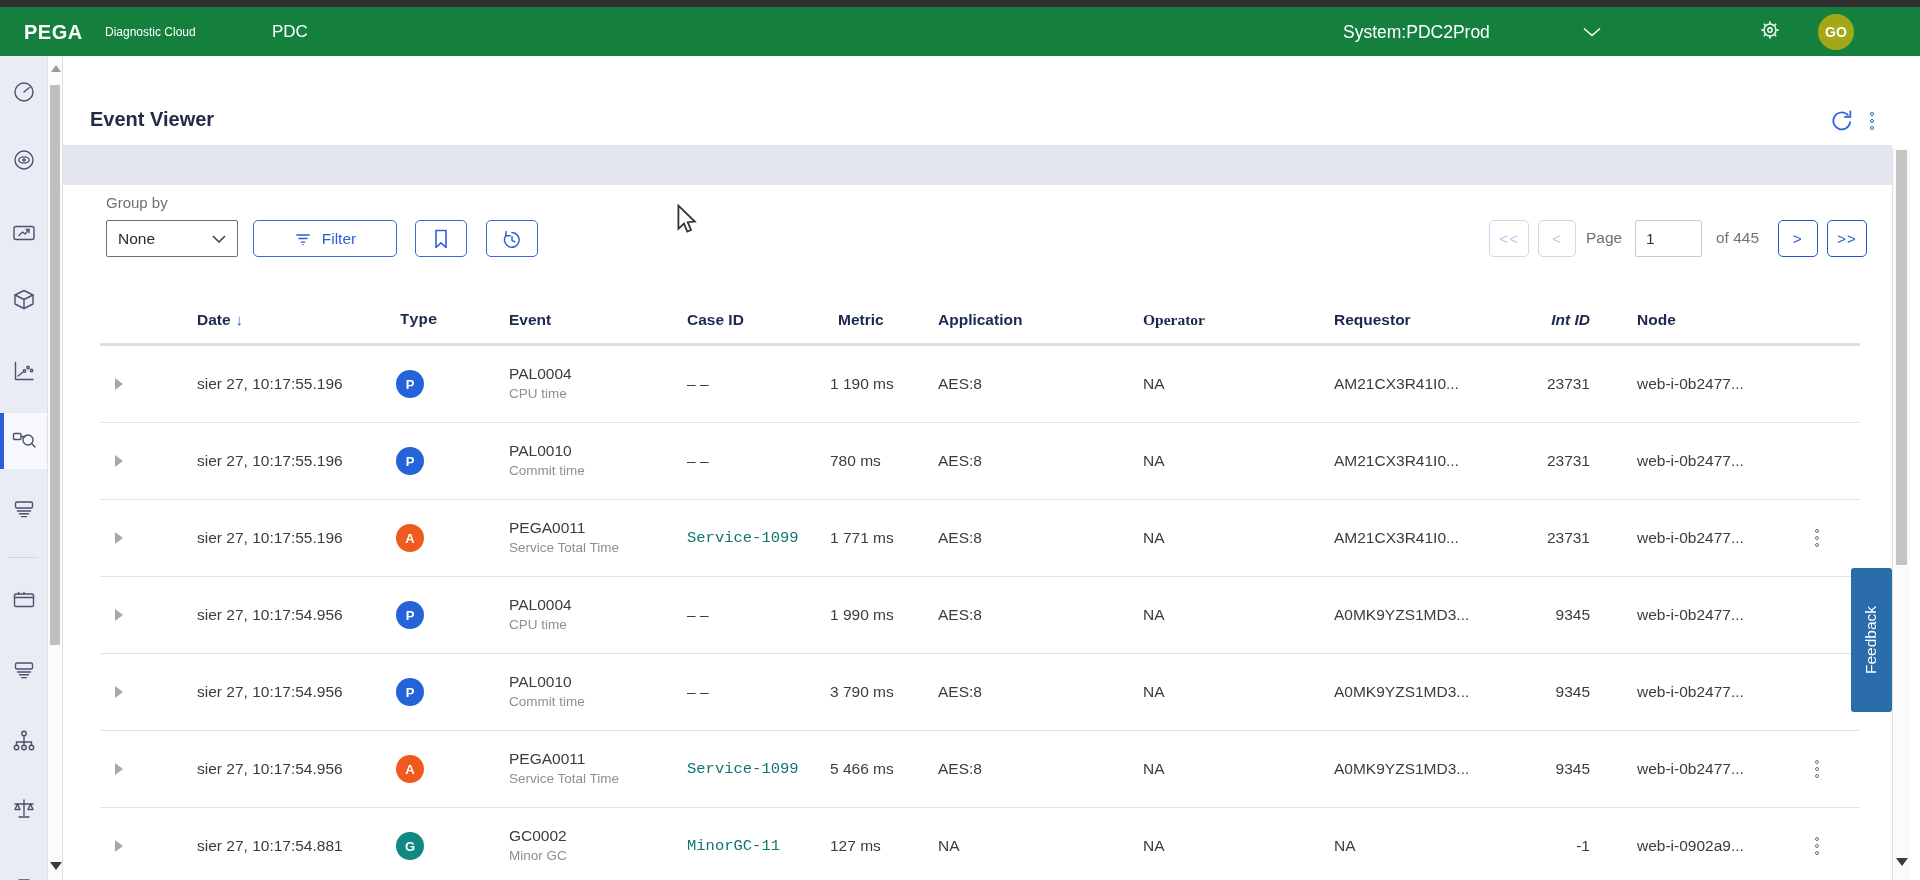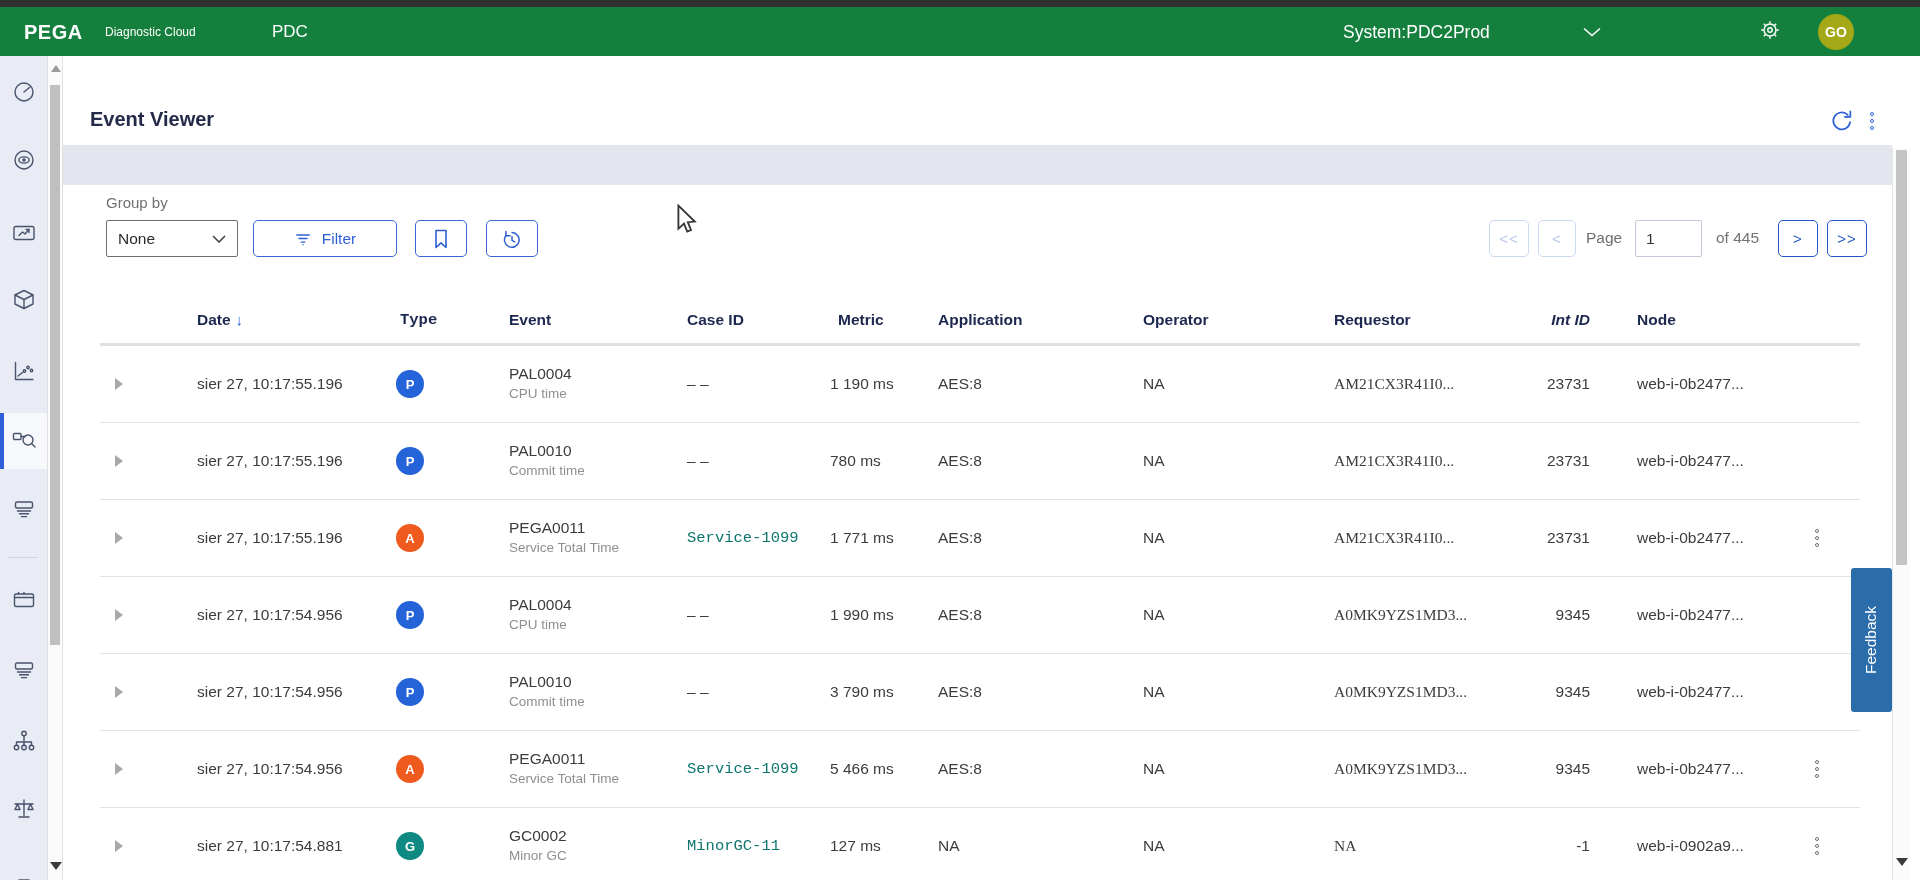--- a/index.html
+++ b/index.html
@@ -72,40 +72,40 @@
   .pg-input { position:absolute; left:1572px; top:164px; width:67px; height:37px; border:1px solid #c3c9d6;
               border-radius:2px; font-size:15.5px; color:#333; padding-left:10px; font-family:inherit; }
   .pg-total { position:absolute; left:1653px; top:173px; font-size:15.5px; color:#737373; }
   .pg-next { left:1715px; width:40px; } .pg-last { left:1764px; width:40px; }
 
   
   .thead { position:absolute; top:244px; left:37px; width:1760px; height:46px; border-bottom:3px solid #e0e0e0;
            font-weight:bold; color:#1c2850; font-size:15.5px; }
   .thead > div { position:absolute; top:11px; white-space:nowrap; }
   .h-date{left:97px;} .h-type{left:300px;font-family:Liberation Mono, monospace;} .h-event{left:409px;} .h-case{left:587px;} .h-metric{left:738px;}
-  .h-app{left:838px;} .h-op{left:1043px;} .h-req{left:1234px;} .h-intid{left:1360px;width:130px;text-align:right;font-style:italic;}
+  .h-app{left:838px;} .h-op{left:1043px;font-family:Liberation Serif, serif;} .h-req{left:1234px;} .h-intid{left:1360px;width:130px;text-align:right;font-style:italic;}
   .h-node{left:1537px;}
   .sort-arrow { color:#2f62d6; font-weight:normal; margin-left:5px; font-size:15px; }
 
   .row { position:absolute; left:37px; width:1760px; height:77px; border-bottom:1px solid #e2e2e2;
          font-size:15.5px; color:#3c3c3c; }
   .row > div { position:absolute; top:50%; transform:translateY(-50%); white-space:nowrap; }
   .c-expand { left:15px; width:0; height:0; border-top:6px solid transparent; border-bottom:6px solid transparent;
               border-left:8px solid #a8a8a8; cursor:pointer; }
   .c-date { left:97px; }
   .c-badge { left:296px; width:28px; height:28px; border-radius:50%; color:#fff; font-weight:bold; font-size:13px;
              display:flex; align-items:center; justify-content:center; }
   .c-event { left:409px; line-height:1.35; }
   .event-sub { font-size:13.5px; color:#8f8f8f; }
   .c-case { left:587px; }
   .c-case.link { color:#0f766e; cursor:pointer;font-family:Liberation Mono, monospace; }
   .c-metric { left:730px; }
   .c-app { left:838px; }
   .c-op { left:1043px; }
-  .c-req { left:1234px;font-family:Liberation Serif, serif; }
+  .c-req { left:1234px; }
   .c-intid { left:1360px; width:130px; text-align:right; }
   .c-node { left:1537px; }
   .c-kebab { left:1715px; cursor:pointer; }
   .dots span { display:block; width:4px; height:4px; border:1.4px solid #6f6f6f; border-radius:50%; margin:3px 0; }
   .dots-blue span { border-color:#2f62d6; }
 
   
   .main-scroll { position:absolute; left:1892px; top:148px; width:18px; bottom:0; background:#fbfbfb;
                  border-left:1px solid #e3e3e3; }
   .main-thumb { position:absolute; left:3px; top:2px; width:11px; height:415px; background:#c4c4c4; }

